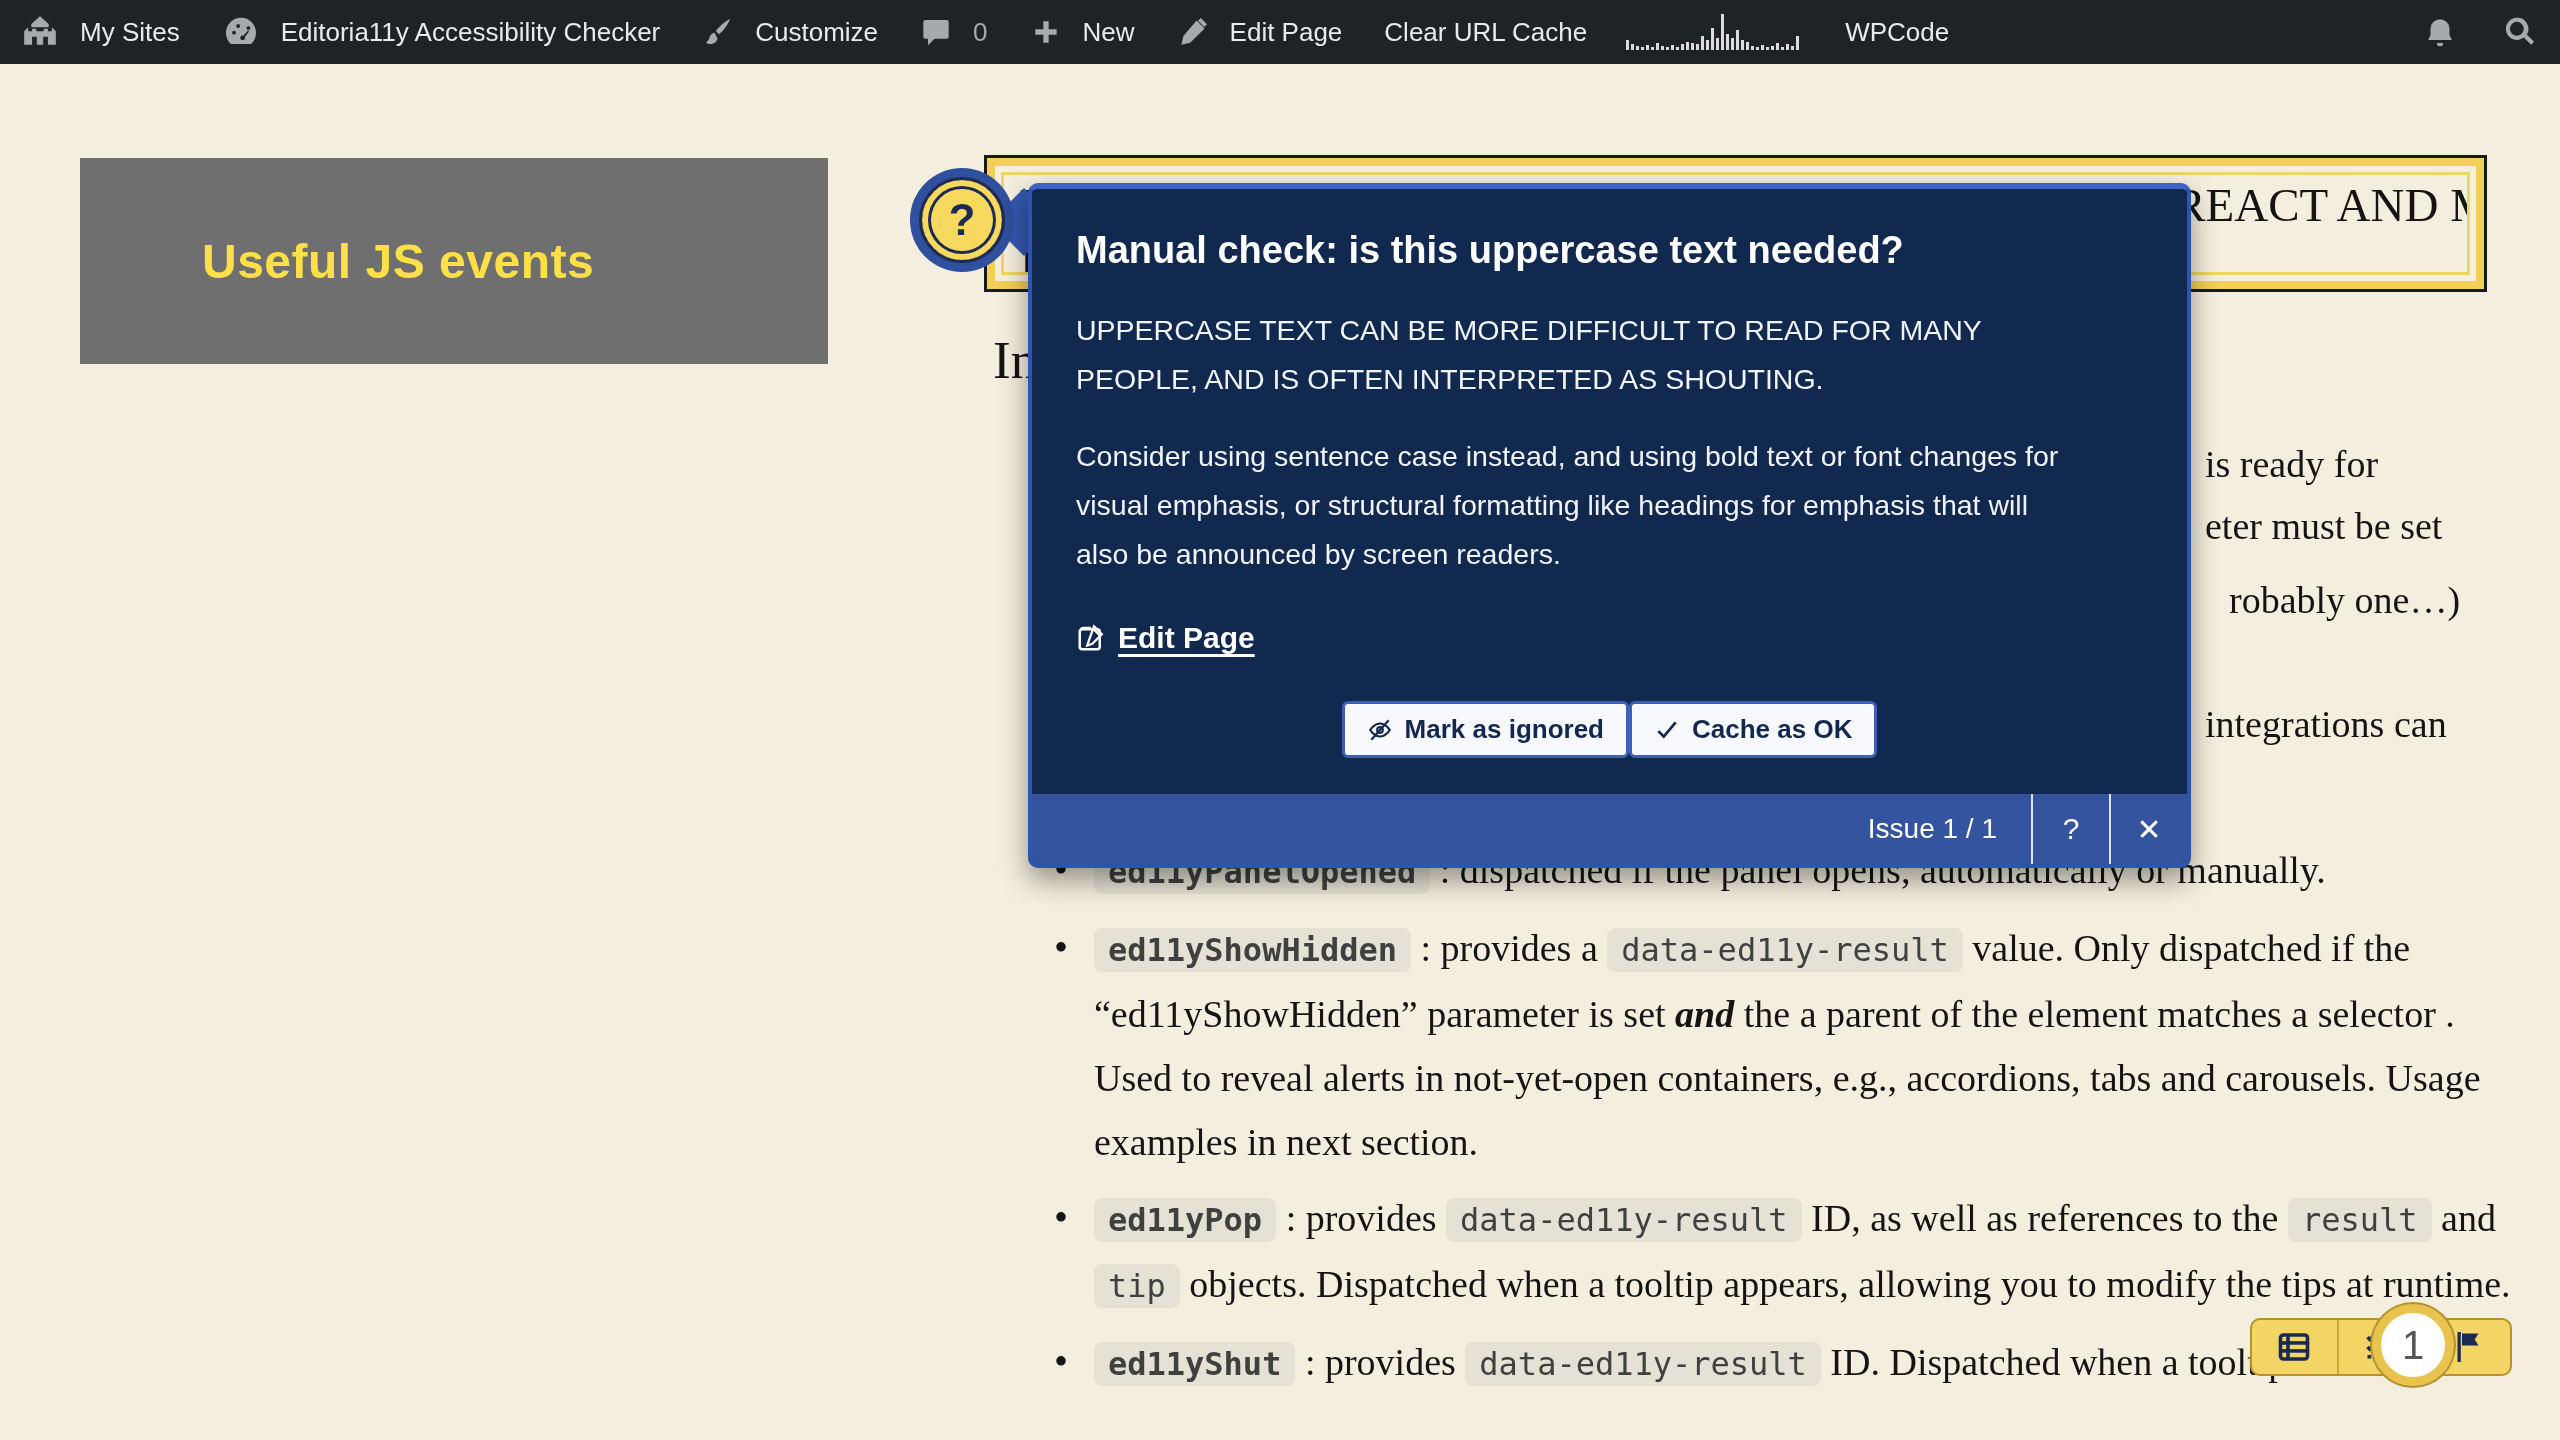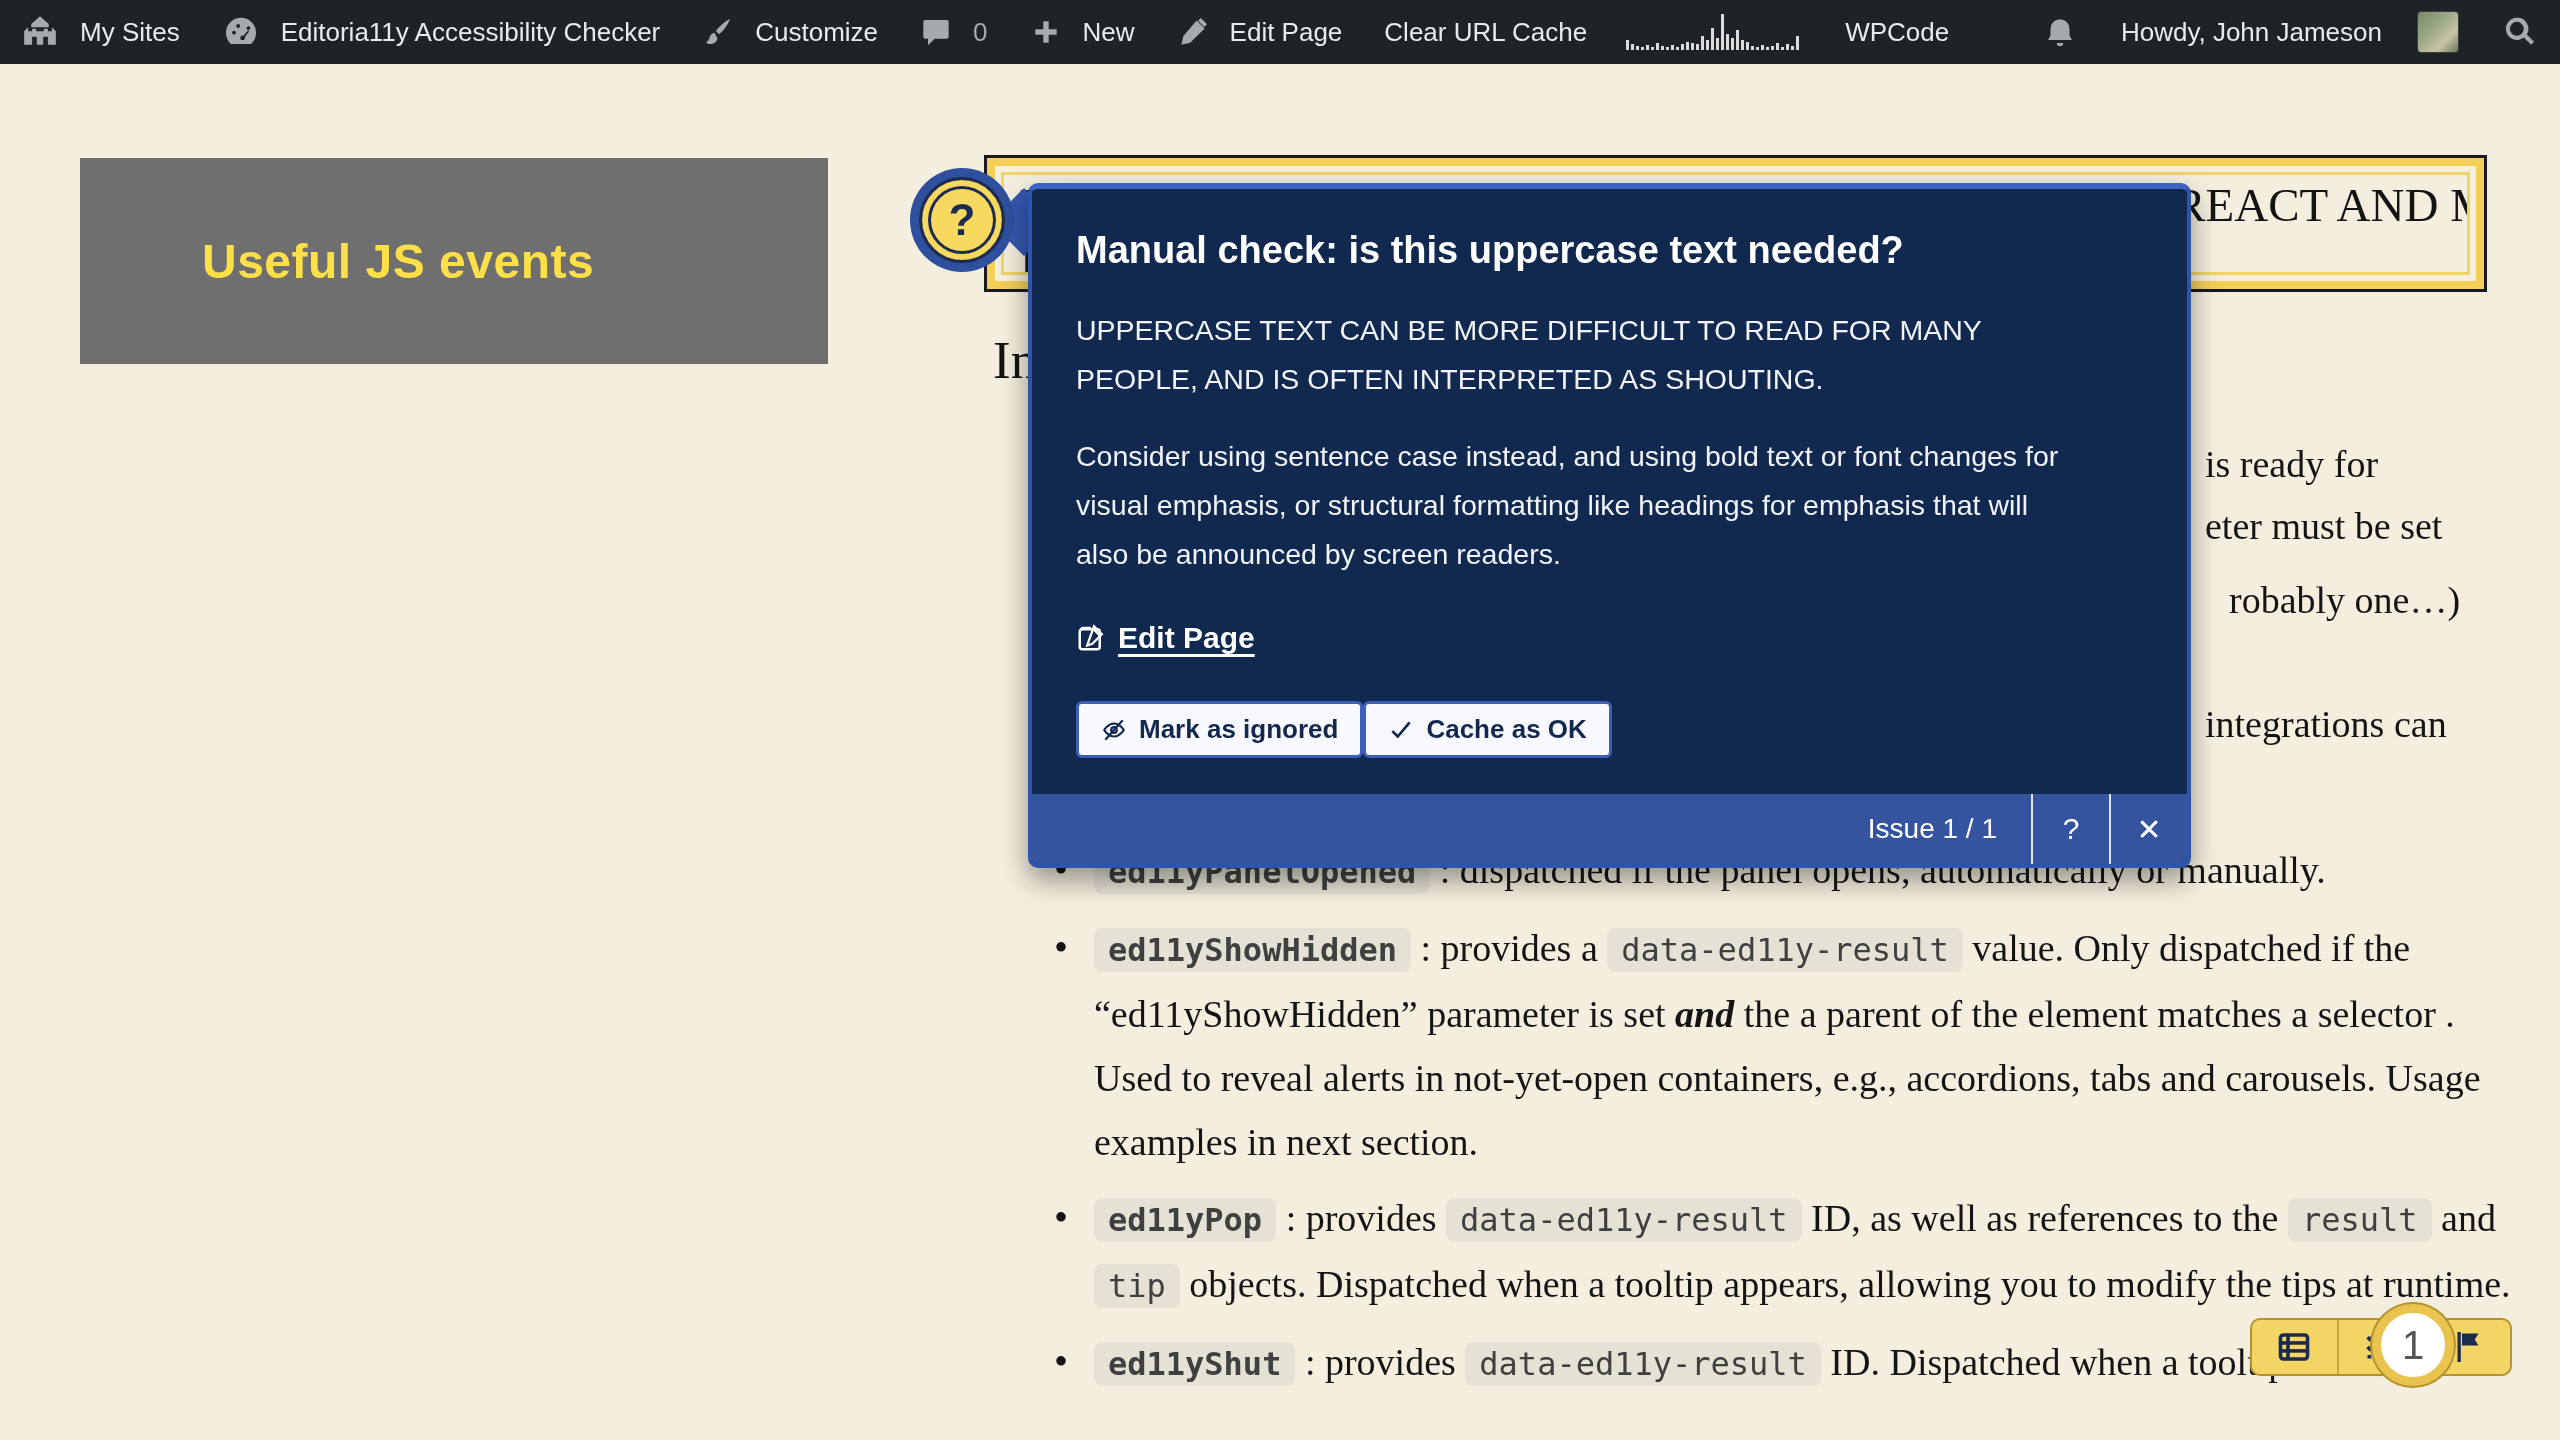--- a/index.html
+++ b/index.html
@@ -88,21 +88,21 @@
     position:absolute; left:1028px; top:183px; width:1163px; z-index:10;
     background:#11284f; border:4px solid #2e55ad; border-top:6px solid #3d64c4;
     border-radius:10px; box-shadow:0 12px 28px rgba(0,0,0,.4); color:#f4f6fb;
   }
   .popup-body { padding:40px 44px 36px 44px; }
   .popup-title { font-size:38px; font-weight:bold; color:#ffffff; margin-bottom:34px; }
   .popup p { font-size:28.5px; line-height:49px; max-width:995px; margin-bottom:28px; color:#f1f4fa; }
   .popup-link { display:inline-flex; align-items:center; gap:12px; margin-top:14px; cursor:pointer; }
   .popup-link svg { width:30px; height:30px; stroke:#fff; fill:none; stroke-width:2; }
   .popup-link span { font-size:30px; font-weight:bold; color:#fff; text-decoration:underline; text-underline-offset:6px; }
-  .popup-buttons { display:flex; margin-top:44px; }
+  .popup-buttons { display:flex; margin-top:44px;justify-content:center; }
   .pbtn {
     display:inline-flex; align-items:center; gap:12px; background:#f7f9ff;
     border:3px solid #3c5fb8; border-radius:6px; padding:10px 22px;
     font-size:26px; font-weight:bold; color:#12284e; cursor:pointer; font-family:inherit;
   }
   .pbtn svg { width:26px; height:26px; }
   .popup-footer {
     background:#35549f; border-radius:0 0 6px 6px; height:70px;
     display:flex; align-items:center; justify-content:flex-end; font-size:28px; color:#fff;
   }
@@ -215,24 +215,20 @@
   <div class="ab-item">
     <span>WPCode</span>
   </div>
   <div class="ab-spacer"></div>
   <div class="ab-item">
     <svg class="ab-icon" viewBox="0 0 24 24">
         <path d="M12 2a6 6 0 0 0-6 6v4l-1.5 3h15L18 12V8a6 6 0 0 0-6-6zm-2 15a2 2 0 0 0 4 0h-4z" transform="translate(0 2)"></path>
       </svg>
   </div>
   <div class="ab-item">
-    <span>Howdy, John Jameson</span>
-    <span class="ab-avatar"></span>
-  </div>
-  <div class="ab-item">
     <svg class="ab-icon" viewBox="0 0 24 24">
         <path d="M10 3a7 7 0 1 0 4.4 12.5l4.6 4.6 1.9-1.9-4.6-4.6A7 7 0 0 0 10 3zm0 2.6a4.4 4.4 0 1 1 0 8.8 4.4 4.4 0 0 1 0-8.8z"></path>
       </svg>
   </div>
 </div>
 
 <div class="graybox">
   <h2>Useful JS events</h2>
 </div>
 

